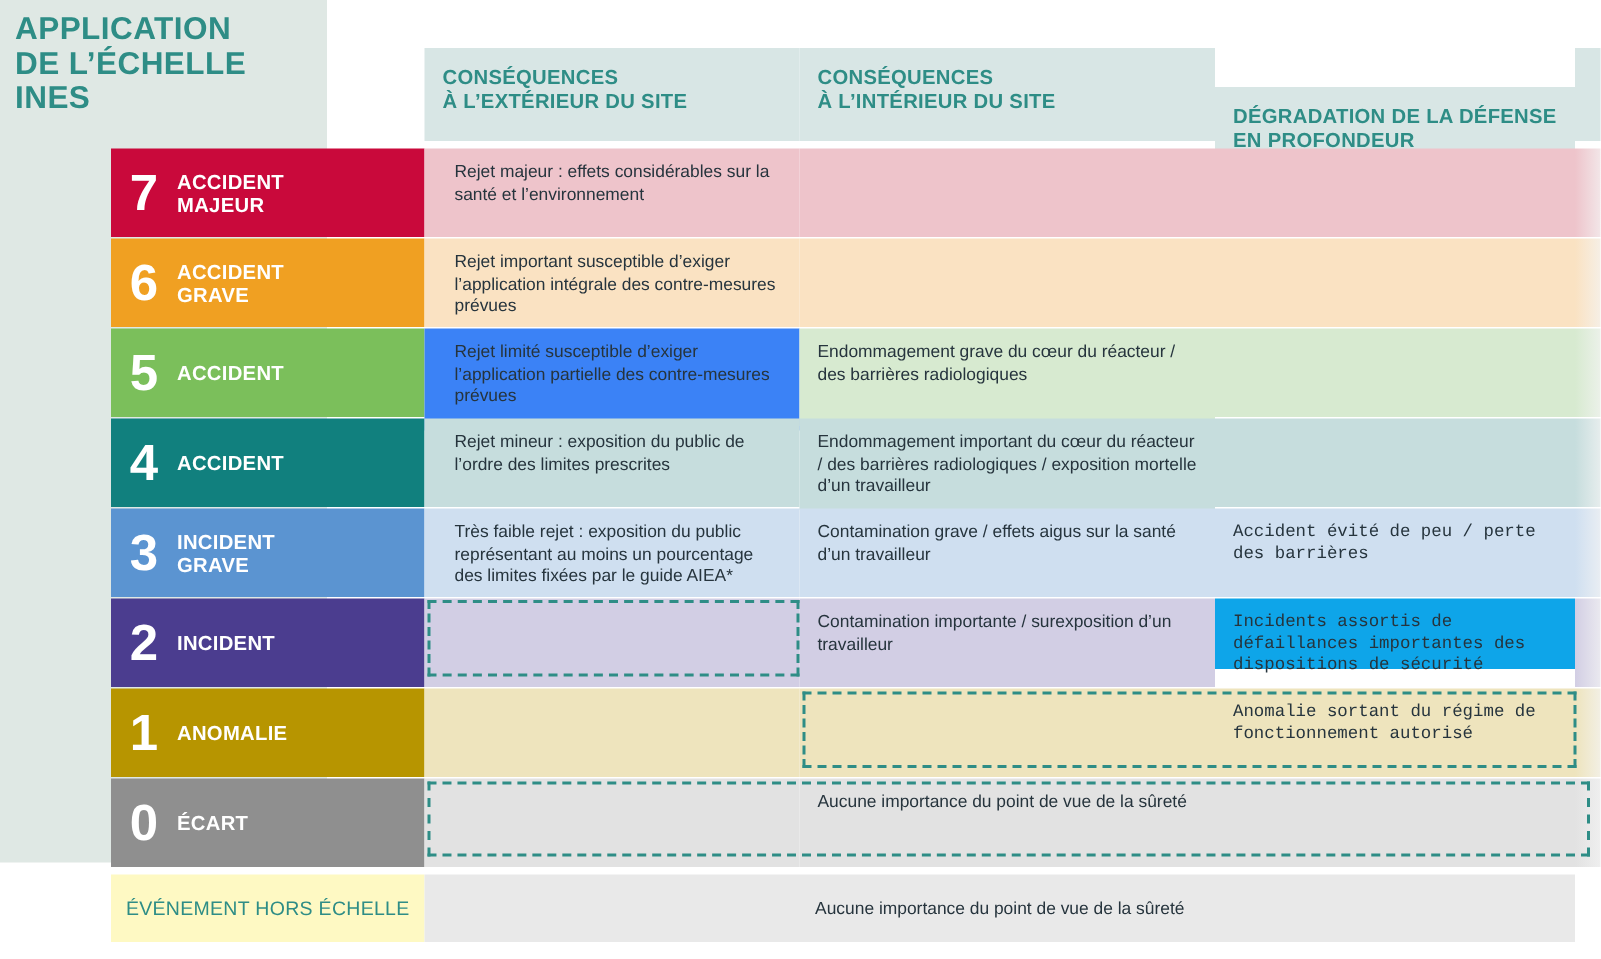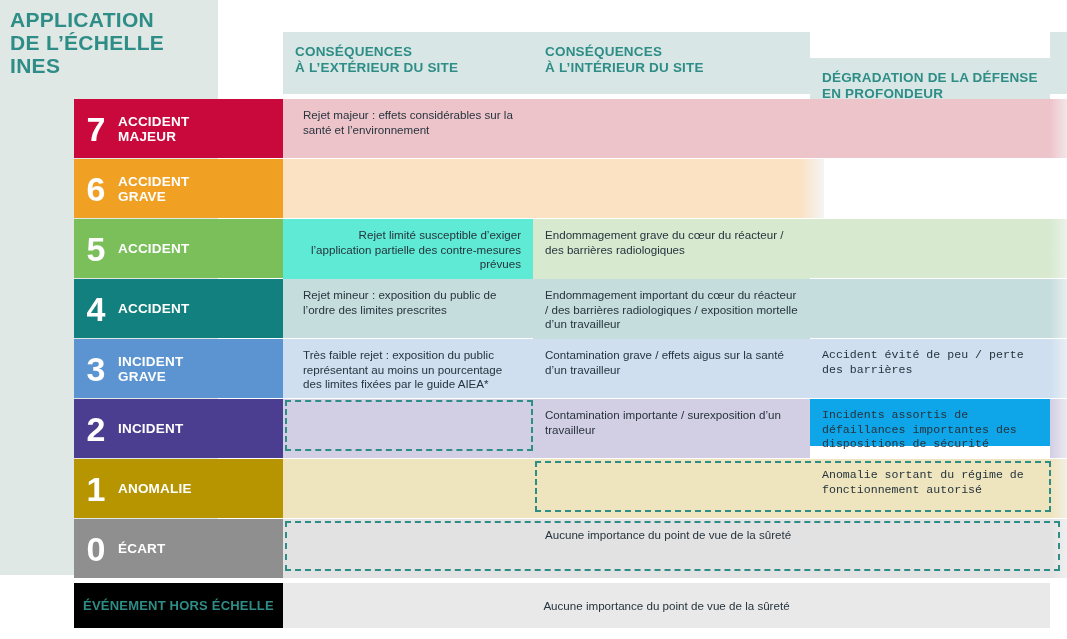--- a/index.html
+++ b/index.html
@@ -68,21 +68,21 @@
 
   
   .dash{
     position:absolute;border:2px dashed #2e8d86;box-sizing:border-box;
     pointer-events:none;
   }
 
   
   .hors{
     position:absolute;left:74px;top:583px;width:209px;height:45px;
-    background:#000000;color:#2e8d86;font-weight:bold;font-size:13px;
+    background:#fef9c3;color:#2e8d86;font-weight:normal;font-size:13px;
     display:flex;align-items:center;justify-content:center;text-align:center;
     letter-spacing:.2px;
   }
   .hors-cell{
     position:absolute;left:283px;top:583px;width:767px;height:45px;
     background:#e9e9e9;color:#26343d;font-size:11.6px;
     display:flex;align-items:center;justify-content:center;
   }
 </style>
 </head>
@@ -129,34 +129,35 @@
     </div>
     <div class="row" style="top: 159px; height: 59px;">
       <div class="lvl" style="background: rgb(240, 160, 34); height: 59px;">
         <div class="num">6</div>
         <div class="nm">
           <div>ACCIDENT</div>
           <div>GRAVE</div>
         </div>
       </div>
       <div class="cells">
+        <div class="cell c1" style="height: 59px; background: rgb(250, 226, 194);">Rejet important susceptible d’exiger l’application intégrale des contre-mesures prévues</div>
         <div class="cell c2" style="height: 59px; background: rgb(250, 226, 194);"></div>
         <div class="cell c3" style="height: 59px; background: rgb(250, 226, 194);"></div>
         <div class="cell c4" style="height: 59px; background: linear-gradient(to right, rgb(250, 226, 194), rgb(244, 244, 244));"></div>
       </div>
     </div>
     <div class="row" style="top: 219px; height: 59px;">
       <div class="lvl" style="background: rgb(123, 191, 91); height: 59px;">
         <div class="num">5</div>
         <div class="nm">
           <div>ACCIDENT</div>
         </div>
       </div>
       <div class="cells">
-        <div class="cell c1" style="height: 68px; background: #5eead4; text-align: right;">Rejet limité susceptible d’exiger l’application partielle des contre-mesures prévues</div>
+        <div class="cell c1" style="height: 68px; background: #3b82f6;">Rejet limité susceptible d’exiger l’application partielle des contre-mesures prévues</div>
         <div class="cell c2" style="height: 65px; background: rgb(215, 234, 208);">Endommagement grave du cœur du réacteur / des barrières radiologiques</div>
         <div class="cell c3" style="height: 59px; background: rgb(215, 234, 208);"></div>
         <div class="cell c4" style="height: 59px; background: linear-gradient(to right, rgb(215, 234, 208), rgb(244, 244, 244));"></div>
       </div>
     </div>
     <div class="row" style="top: 279px; height: 59px;">
       <div class="lvl" style="background: rgb(17, 128, 126); height: 59px;">
         <div class="num">4</div>
         <div class="nm">
           <div>ACCIDENT</div>

